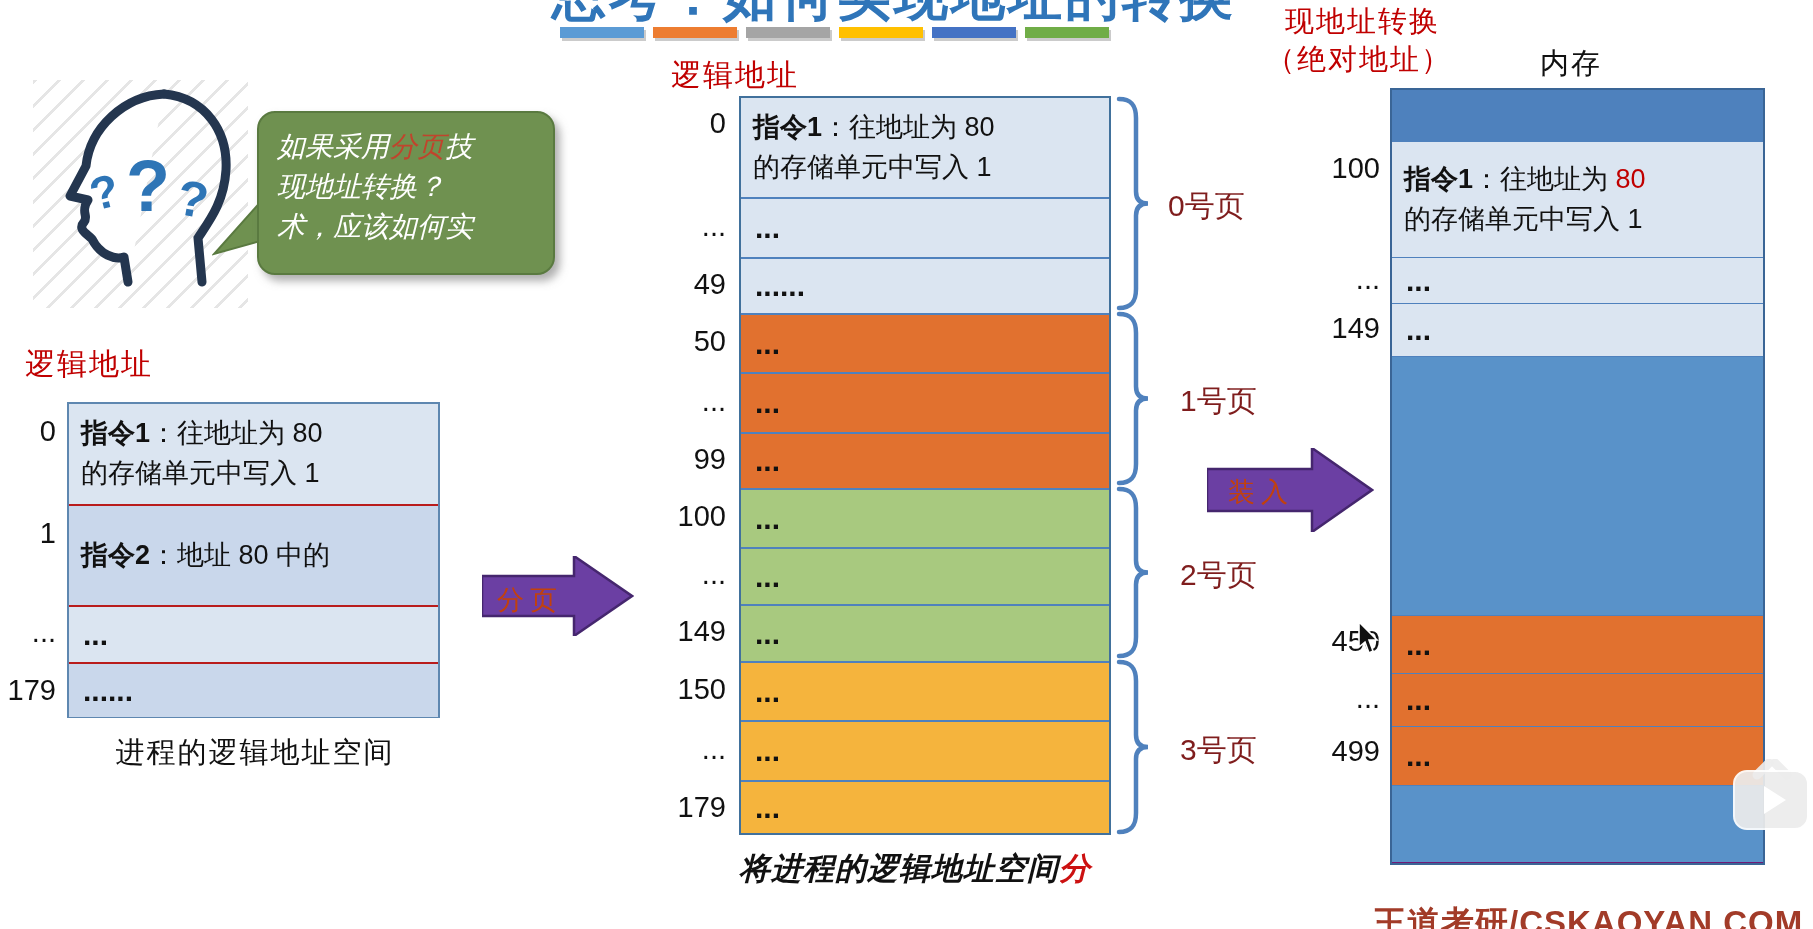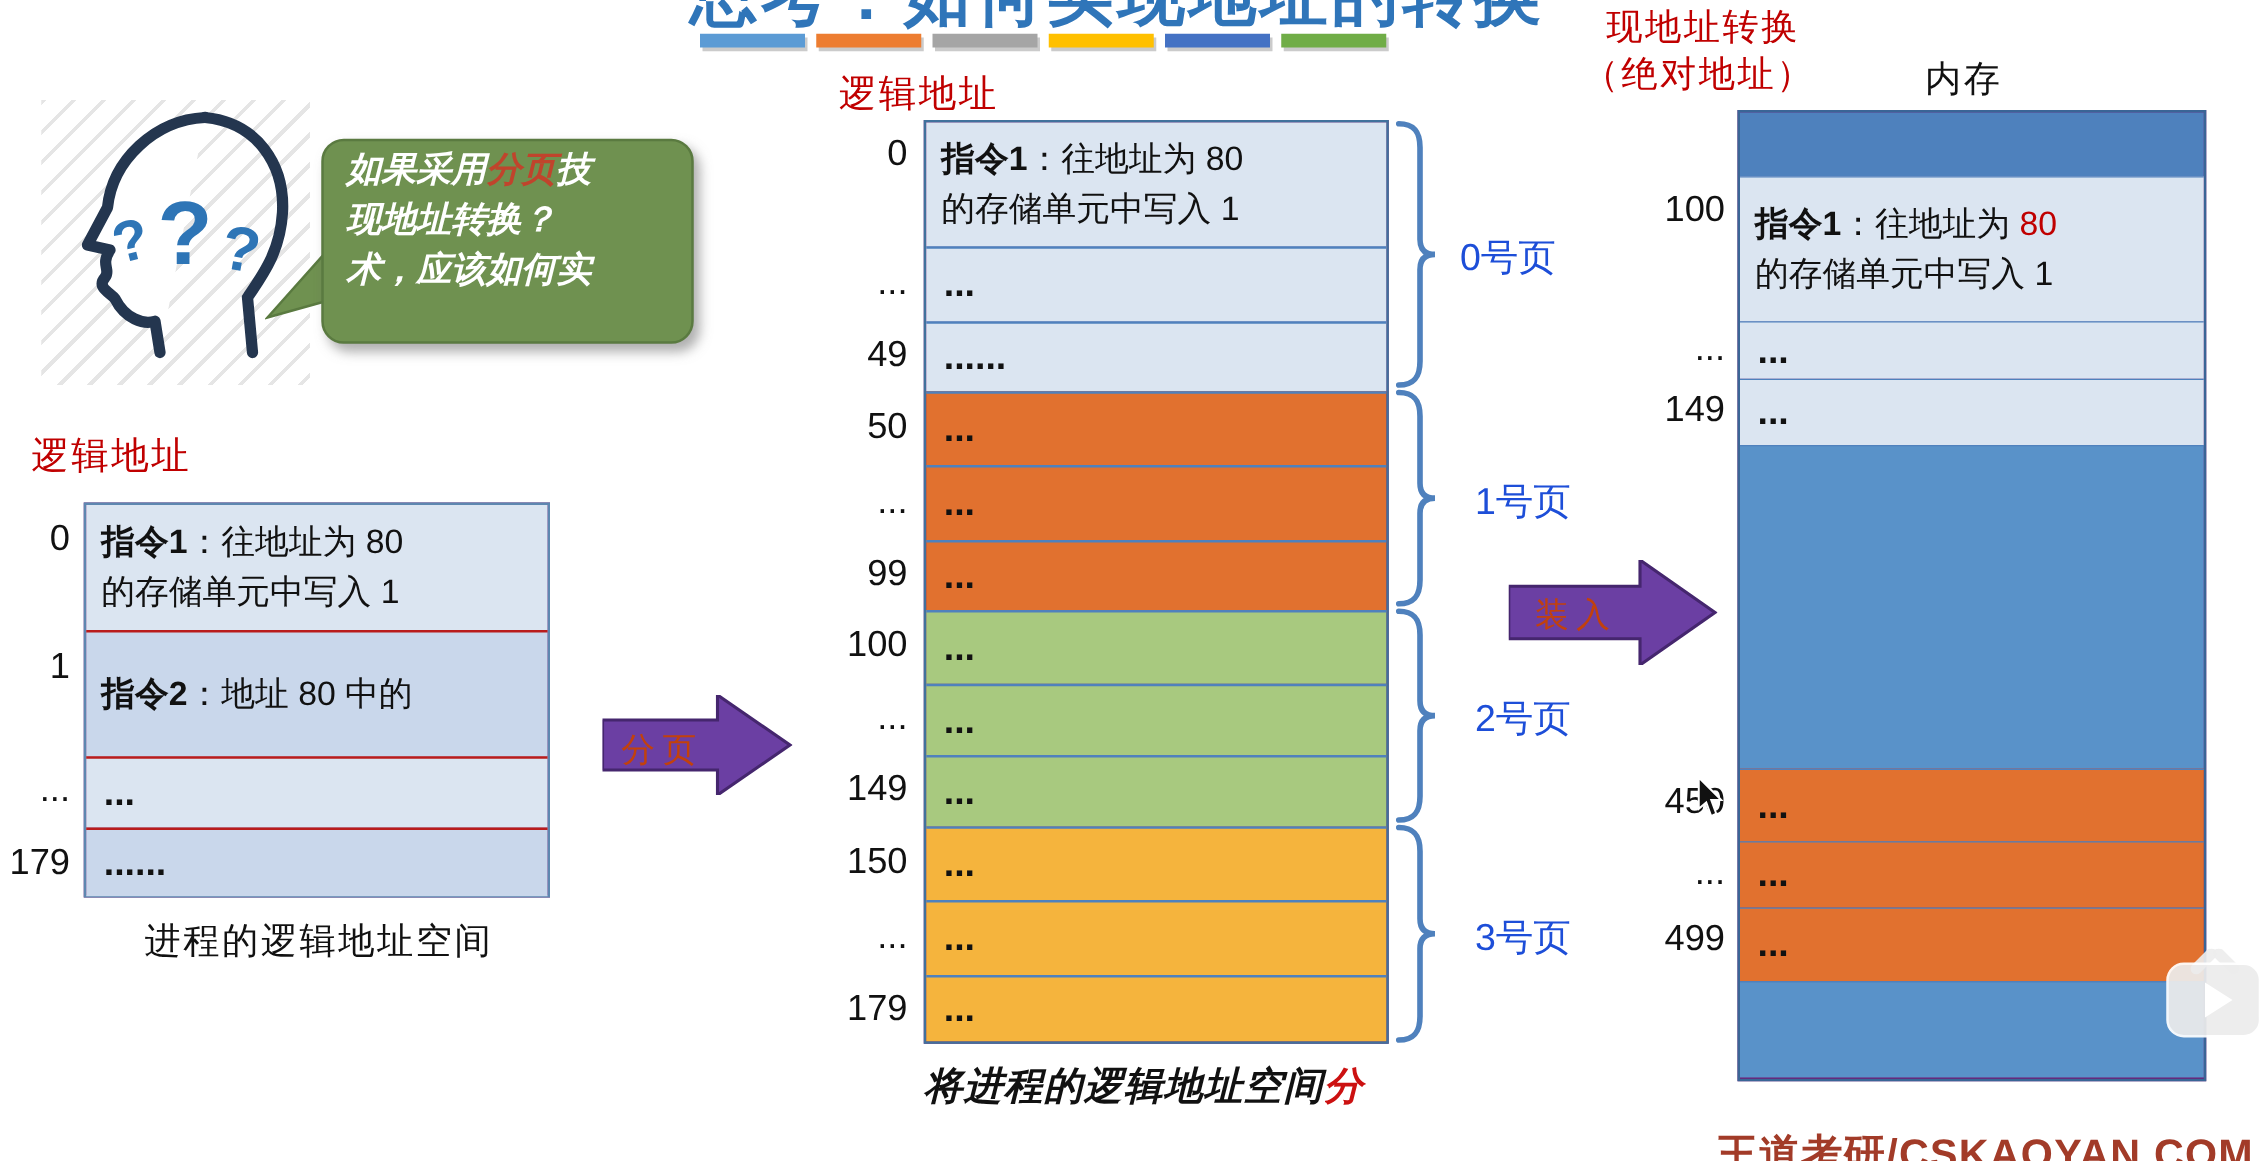--- a/index.html
+++ b/index.html
@@ -12,22 +12,22 @@
   .b1{background:#5B9BD5}.b2{background:#ED7D31}.b3{background:#A5A5A5}
   .b4{background:#FFC000}.b5{background:#4472C4}.b6{background:#70AD47}
   
   .redlab{color:#C00000;font-size:30px;letter-spacing:2px;white-space:nowrap;}
   .blacklab{color:#111;font-size:29px;letter-spacing:2px;white-space:nowrap;}
   
   .hatch{background:repeating-linear-gradient(135deg,rgba(170,170,170,.30) 0 3px,transparent 3px 17px);}
   
   .bubble{background:#6F9150;border:2px solid #5A7A40;border-radius:18px;
           box-shadow:5px 6px 9px rgba(110,110,110,.55);
-          color:#fff;font-style:italic;font-weight:bold;font-size:28px;line-height:1.42;
-          padding:3px 18px;box-sizing:border-box;}
+          color:#fff;font-style:italic;font-weight:normal;font-size:28px;line-height:1.42;
+          padding:14px 18px;box-sizing:border-box;}
   .bubble .r{color:#C0442C;}
   
   .tbl{position:absolute;box-sizing:border-box;border:2.5px solid #5E87B0;background:#701a75;}
   .tbl .cell{box-sizing:border-box;display:flex;flex-direction:column;justify-content:center;}
   .tbl .cell:not(:first-child){border-top:2px solid #b91c1c;}
   .mid-tbl{border:2px solid #41719C;}
   .mid-tbl .cell:not(:first-child){border-top:2px solid #4F81BD;}
   .mem-tbl{border:2.5px solid #3A6596;}
   .mem-tbl .cell:not(:first-child){border-top:1.5px solid #4F81BD;}
   .c-light{background:#DBE5F1}.c-med{background:#C9D7EB}
@@ -39,21 +39,21 @@
   .dots{font-size:30px;font-weight:bold;color:#111;padding-left:14px;line-height:1;}
   .addr{position:absolute;font-size:29px;color:#111;text-align:right;white-space:nowrap;}
   
   .cap{font-size:29px;color:#111;letter-spacing:2px;text-align:center;}
   .cap2{font-size:31px;font-weight:bold;font-style:italic;color:#111;letter-spacing:1px;
         text-align:center;white-space:nowrap;}
   .cap2 .r{color:#CC1111;}
   
   .arrow-label{position:absolute;color:#c2410c;font-size:27px;letter-spacing:6px;text-align:center;}
   
-  .pagelab{position:absolute;font-size:30px;color:#1d4ed8;white-space:nowrap;}
+  .pagelab{position:absolute;font-size:30px;color:#7f1d1d;white-space:nowrap;}
   .watermark{font-size:33px;font-weight:600;color:#A23B28;letter-spacing:1px;white-space:nowrap;}
 </style>
 </head>
 <body>
 
 <div id="slide">
 
   <div class="abs top-title" style="left:552px;top:-40px;">思考：如何实现地址的转换</div>
 
   <div class="bar b1" style="left:560px;width:84px;"></div>

